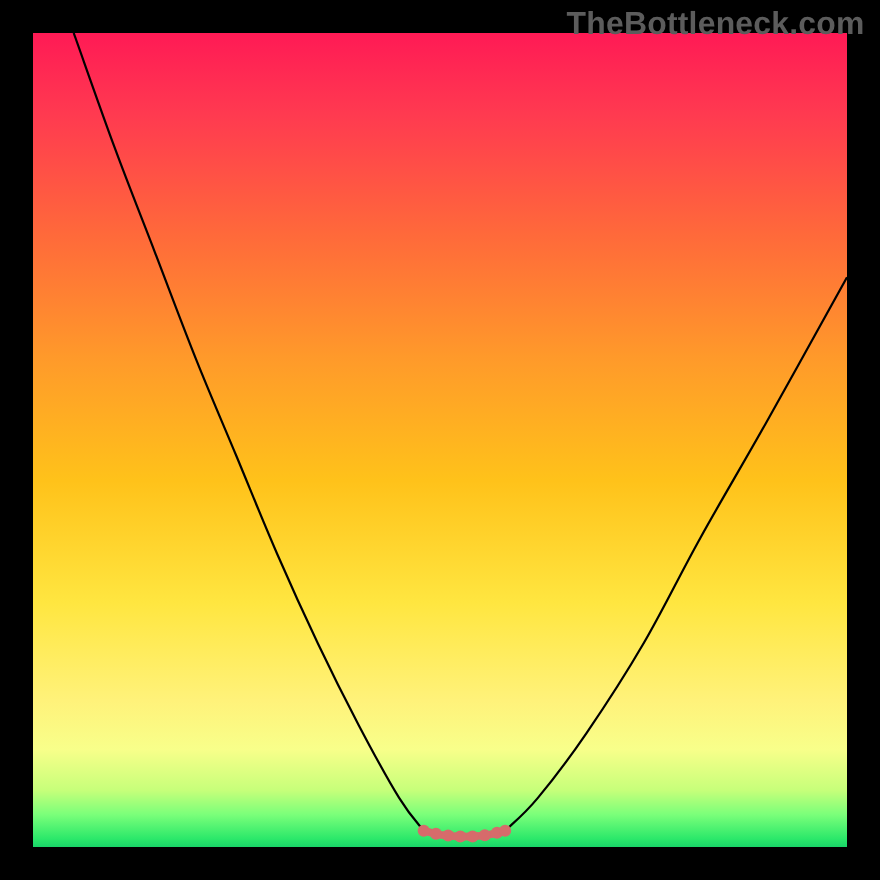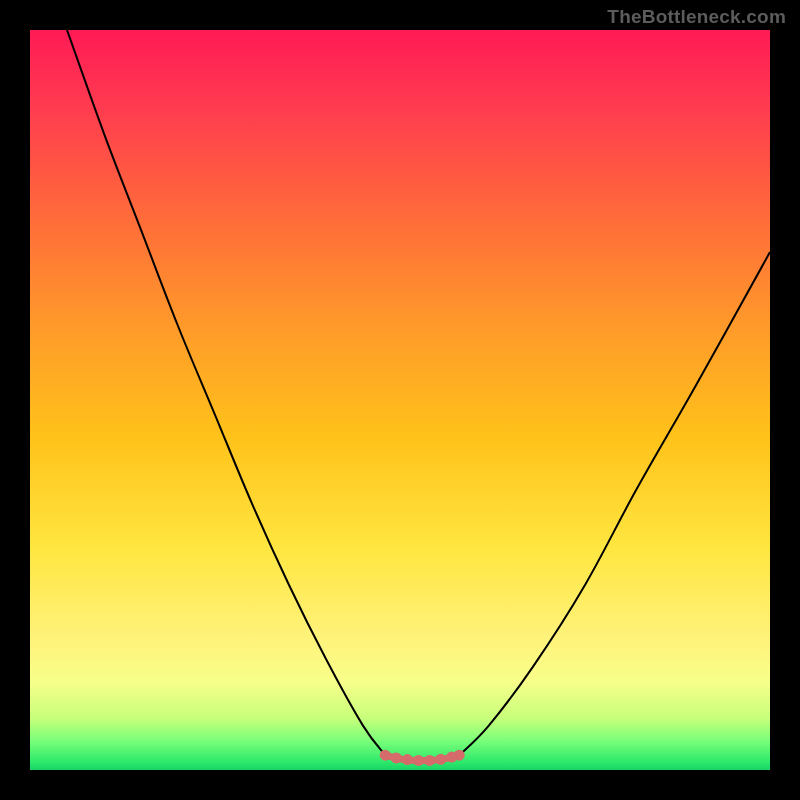--- a/index.html
+++ b/index.html
@@ -43,21 +43,21 @@
       #7bff7a 96%,
       #2be86a 99%,
       #19d468 100%
     );
   }
   .watermark {
     position: absolute;
     top: 6px;
     right: 14px;
     font-family: Arial, Helvetica, sans-serif;
-    font-size: 19px;
+    font-size: 29px;
     font-weight: 600;
     color: #5c5c5c;
     letter-spacing: 0.2px;
     user-select: none;
   }
   svg.curves {
     position: absolute;
     left: 0;
     top: 0;
     width: 740px;

